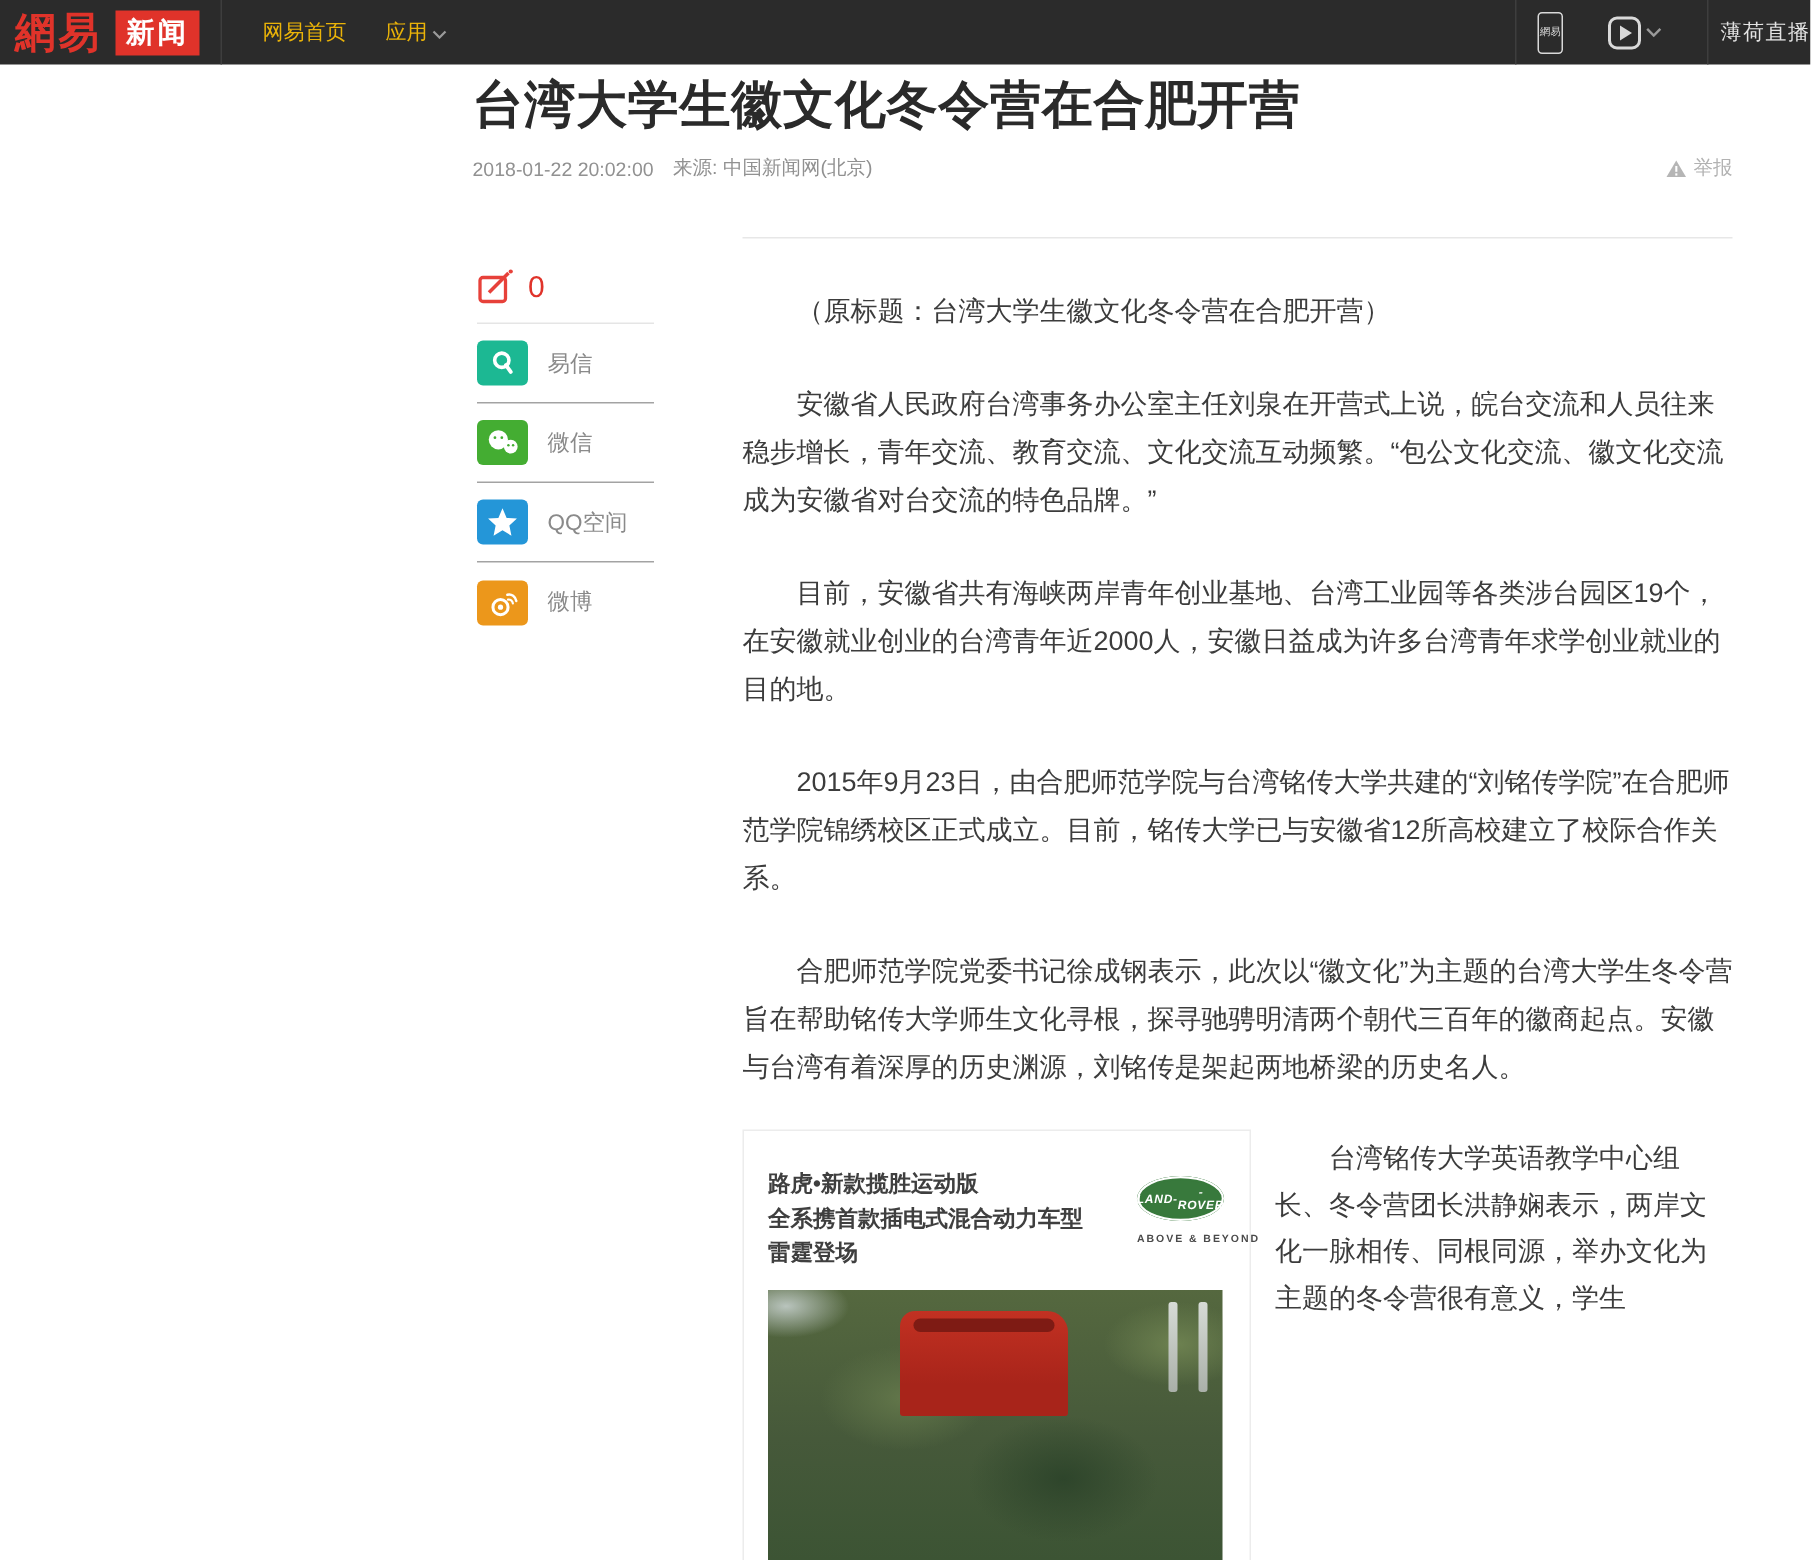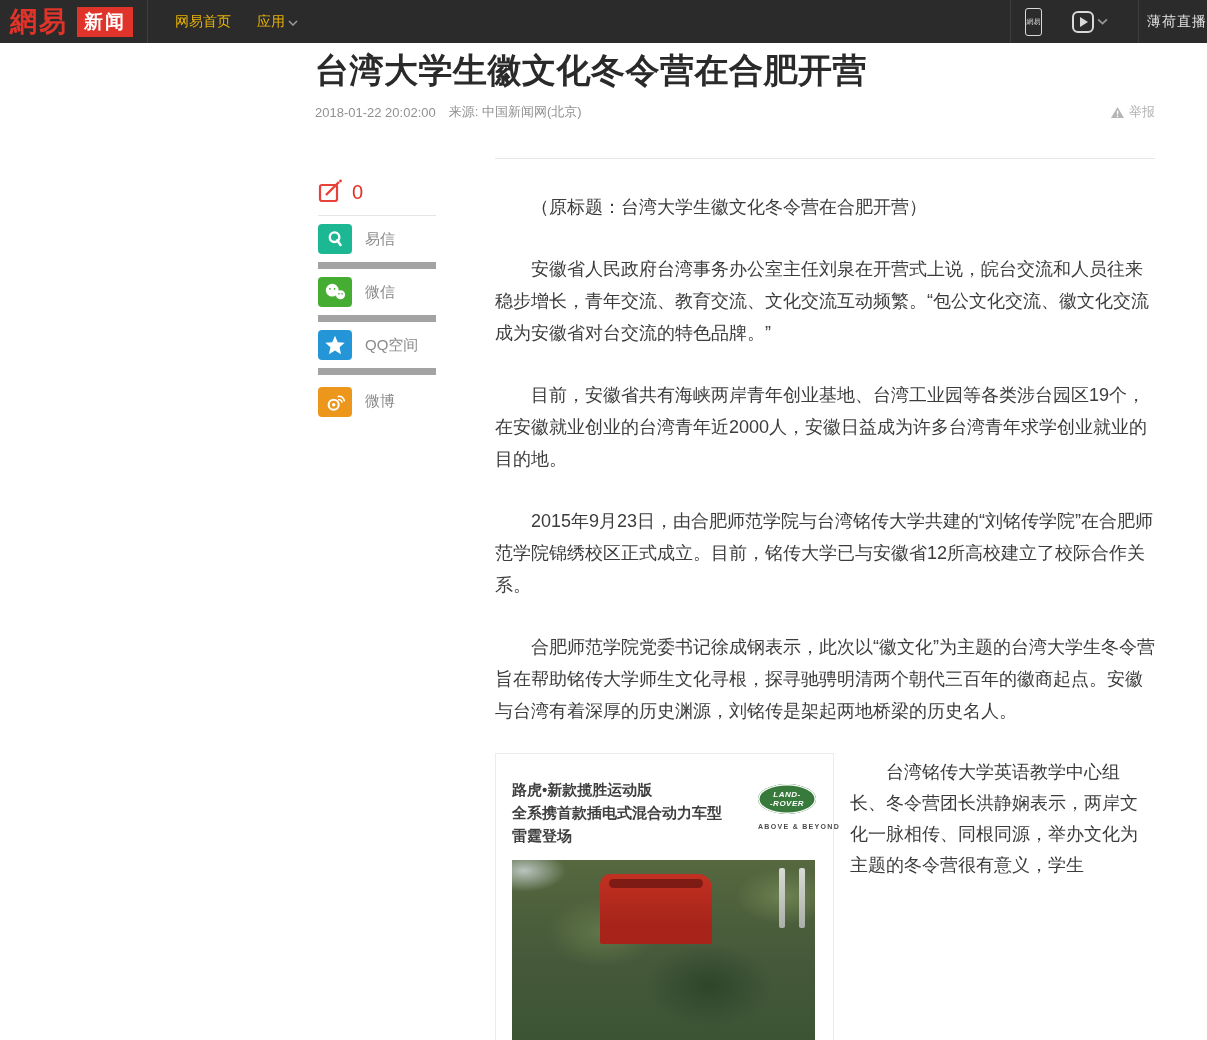--- a/index.html
+++ b/index.html
@@ -44,42 +44,42 @@
   .report svg { margin-right: 4px; }
 
   
   .content { display: flex; align-items: flex-start; padding-left: 318px; }
 
   .sidebar { width: 118px; margin-top: 58px; flex: none; }
   .comment-row { display: flex; align-items: center; padding-bottom: 10px;
     border-bottom: 1px solid #e5e5e5; color: var(--accent, #e0332a); cursor: pointer; }
   .comment-count { font-size: 20px; margin-left: 8px; color: var(--accent, #e0332a); }
   .share-row { height: 53px; display: flex; align-items: center;
-    border-bottom: 7px solid #a3a3a3; cursor: pointer; }
+    border-bottom: 1px solid #a3a3a3; cursor: pointer; }
   .share-row:last-child { border-bottom: none; }
   .share-icon { width: 34px; height: 30px; border-radius: 4px; display: flex;
     align-items: center; justify-content: center; flex: none; }
   .share-label { margin-left: 13px; font-size: 15px; color: #8a8a8a; }
 
   .article-body { width: 660px; margin-left: 59px; margin-top: 37px;
     border-top: 1px solid #e7e7e7; padding-top: 32px; }
   .article-body p { font-size: 18px; line-height: 32px; color: #3c3c3c;
     text-indent: 2em; margin-bottom: 30px; }
 
   
   .p6-wrap { margin-top: 16px; overflow: visible; }
   .p6-wrap p { line-height: 31px; margin-bottom: 0; }
   .ad-box { float: left; width: 339px; height: 420px; border: 1px solid #ececec;
     background: #fff; margin: -4px 16px 0 0; padding: 24px 18px 0 16px;
     position: relative; cursor: pointer; }
   .ad-headline { width: 218px; font-size: 15px; line-height: 23px; font-weight: 700;
     color: #3f3f3f; }
   .lr-logo { position: absolute; top: 30px; right: 15px; width: 60px; text-align: center; }
   .lr-oval { width: 58px; height: 30px; border-radius: 50%;
-    background: var(--lr-green, #38793c); display: flex; flex-direction: column;
+    background: var(--lr-green, #38793c); display: flex; flex-direction: row;
     align-items: center; justify-content: center; box-shadow: inset 0 0 0 1.5px #fff,
     inset 0 0 0 3px var(--lr-green, #38793c); }
   .lr-oval span { color: #fff; font-size: 8px; font-weight: 700; font-style: italic;
     line-height: 9px; letter-spacing: 0.5px; }
   .lr-tagline { margin-top: 9px; font-size: 7px; font-weight: 700; color: #4a4a4a;
     letter-spacing: 1.3px; white-space: nowrap; }
   .ad-photo { margin-top: 13px; height: 180px; position: relative; overflow: hidden;
     background:
       radial-gradient(ellipse 60px 30px at 4% 6%, #b9c4bd 0%, rgba(185,196,189,0) 70%),
       radial-gradient(ellipse 70px 40px at 90% 20%, #6d8150 0%, rgba(109,129,80,0) 70%),

